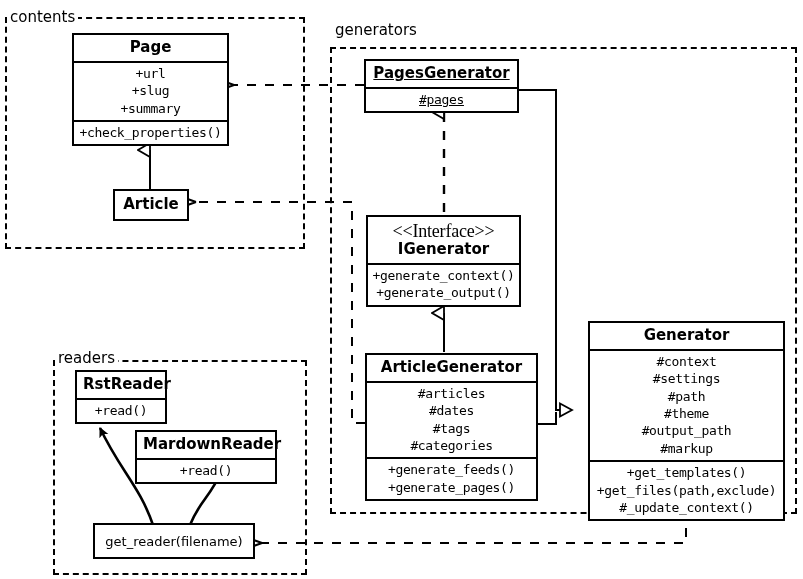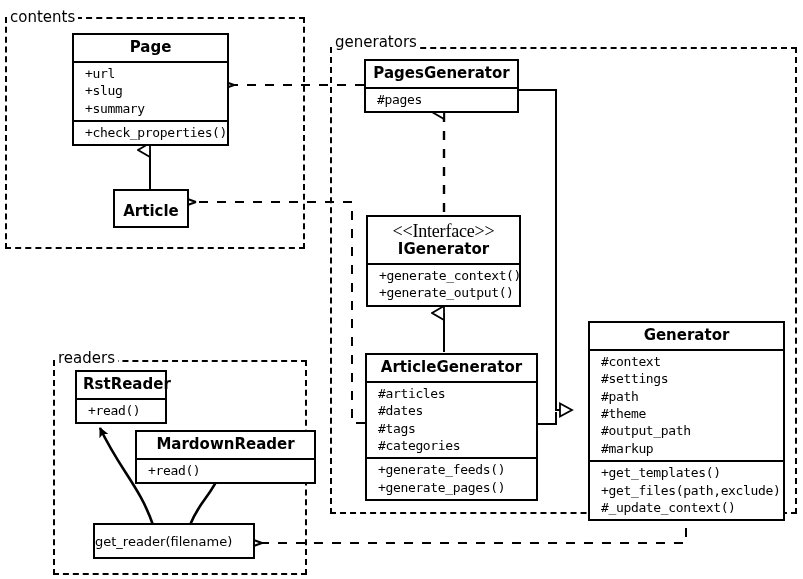--- a/index.html
+++ b/index.html
@@ -64,48 +64,49 @@
     font-weight: normal;
     font-size: 18px;
     display: block;
     text-align: center;
     letter-spacing: -0.2px;
   }
   .cls .sep {
     border-top: 2px solid #000;
   }
   .cls .compart {
-    padding: 2px 4px 3px 11px;
+    padding: 2px 4px 3px 4px;
+    text-align: center;
   }
   .cls .member {
     font-family: "DejaVu Sans Mono", monospace;
     font-size: 13px;
     color: #000;
     line-height: 1.34;
     white-space: nowrap;
     letter-spacing: -0.35px;
   }
   .plain-box {
     position: absolute;
     border: 2px solid #000;
     background: #ffffff;
     box-sizing: border-box;
     display: flex;
     align-items: center;
+    justify-content: center;
     z-index: 5;
   }
   .plain-box .label {
     font-family: "DejaVu Sans", sans-serif;
     font-size: 13px;
     color: #000;
     white-space: nowrap;
   }
   .titleonly .title {
     padding: 5px 8px 6px 8px;
-    margin-top: 7px;
   }
 </style>
 </head>
 <body>
 
 <div id="canvas">
 
   <svg id="wires" viewBox="0 0 803 579" xmlns="http://www.w3.org/2000/svg">
     <defs>
       <marker id="hollow-tri-up" markerWidth="16" markerHeight="14" refX="8" refY="13" orient="auto" markerUnits="userSpaceOnUse">
@@ -160,42 +161,42 @@
 
     <g>
       <path d="M 190 525 C 200 500 210 498 222 470" fill="none" stroke="#000" stroke-width="2.6" marker-end="url(#solid-arrow)"></path>
     </g>
   </svg>
 
   <div class="pkg" style="left:5px; top:17px; width:300px; height:232px;"></div>
   <div class="pkg-label" style="left:7px; top:0px;">contents</div>
 
   <div class="pkg" style="left:330px; top:47px; width:467px; height:467px;"></div>
-  <div class="pkg-label" style="left:332px; top:13px;margin-top:12px;">generators</div>
+  <div class="pkg-label" style="left:332px; top:13px;">generators</div>
 
   <div class="pkg" style="left:53px; top:360px; width:254px; height:215px;"></div>
   <div class="pkg-label" style="left:55px; top:341px;">readers</div>
 
   <div class="cls" style="left:72px; top:33px; width:157px;">
     <div class="title">Page</div>
     <div class="sep compart">
       <div class="member">+url</div>
       <div class="member">+slug</div>
       <div class="member">+summary</div>
     </div>
     <div class="sep compart">
       <div class="member">+check_properties()</div>
     </div>
   </div>
 
   <div class="cls titleonly" style="left:113px; top:189px; width:76px;">
     <div class="title">Article</div>
   </div>
 
-  <div class="cls" style="left:364px; top:59px; width:155px;">
+  <div class="cls" style="left:364px; top:59px; width:155px;text-decoration:underline;">
     <div class="title">PagesGenerator</div>
     <div class="sep compart">
       <div class="member">#pages</div>
     </div>
   </div>
 
   <div class="cls" style="left:366px; top:215px; width:155px;">
     <div class="title">
       <span class="stereo">&lt;&lt;Interface&gt;&gt;</span>
       <span>IGenerator</span>
@@ -237,21 +238,21 @@
     </div>
   </div>
 
   <div class="cls" style="left:75px; top:370px; width:92px;">
     <div class="title">RstReader</div>
     <div class="sep compart">
       <div class="member">+read()</div>
     </div>
   </div>
 
-  <div class="cls" style="left:135px; top:430px; width:181px;">
+  <div class="cls" style="left:135px; top:430px; width:142px;">
     <div class="title">MardownReader</div>
     <div class="sep compart">
       <div class="member">+read()</div>
     </div>
   </div>
 
   <div class="plain-box" style="left:93px; top:523px; width:162px; height:36px;">
     <span class="label">get_reader(filename)</span>
   </div>
 

